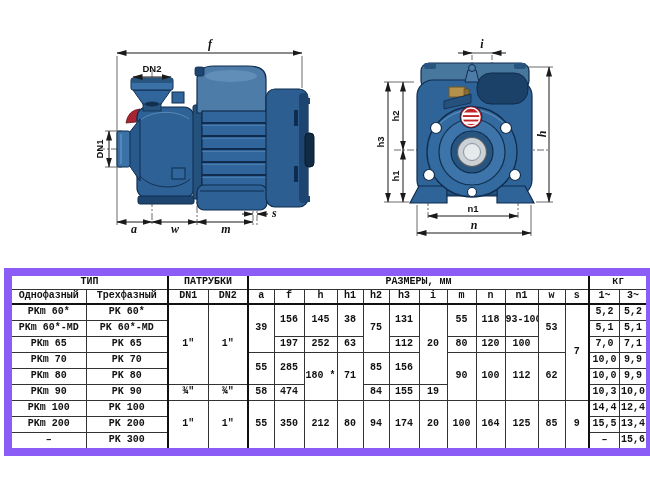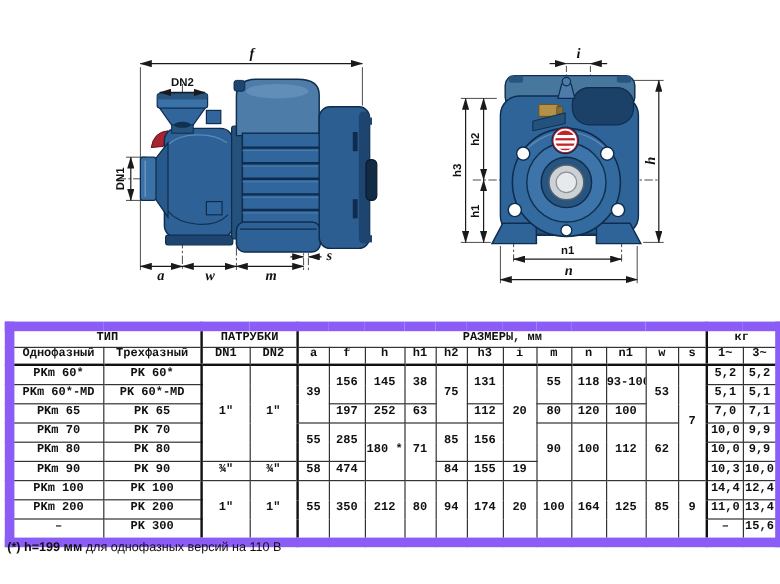--- a/index.html
+++ b/index.html
@@ -332,30 +332,27 @@
       <td rowspan="3">164</td>
       <td rowspan="3">125</td>
       <td rowspan="3">85</td>
       <td rowspan="3">9</td>
       <td class="bl">14,4</td>
       <td>12,4</td>
     </tr>
     <tr>
       <td class="lft">PKm 200</td>
       <td class="lft">PK 200</td>
-      <td class="bl">11,0</td>
+      <td class="bl">15,5</td>
       <td>13,4</td>
     </tr>
     <tr>
       <td class="lft">–</td>
       <td class="lft">PK 300</td>
       <td class="bl">–</td>
       <td>15,6</td>
     </tr>
   </tbody>
       </table>
   </div>
 
-  <div class="footnote">
-    <b>(*) h=199 мм</b><span> для однофазных версий на 110 В</span>
-  </div>
 
 </div>
 
 </body></html>

